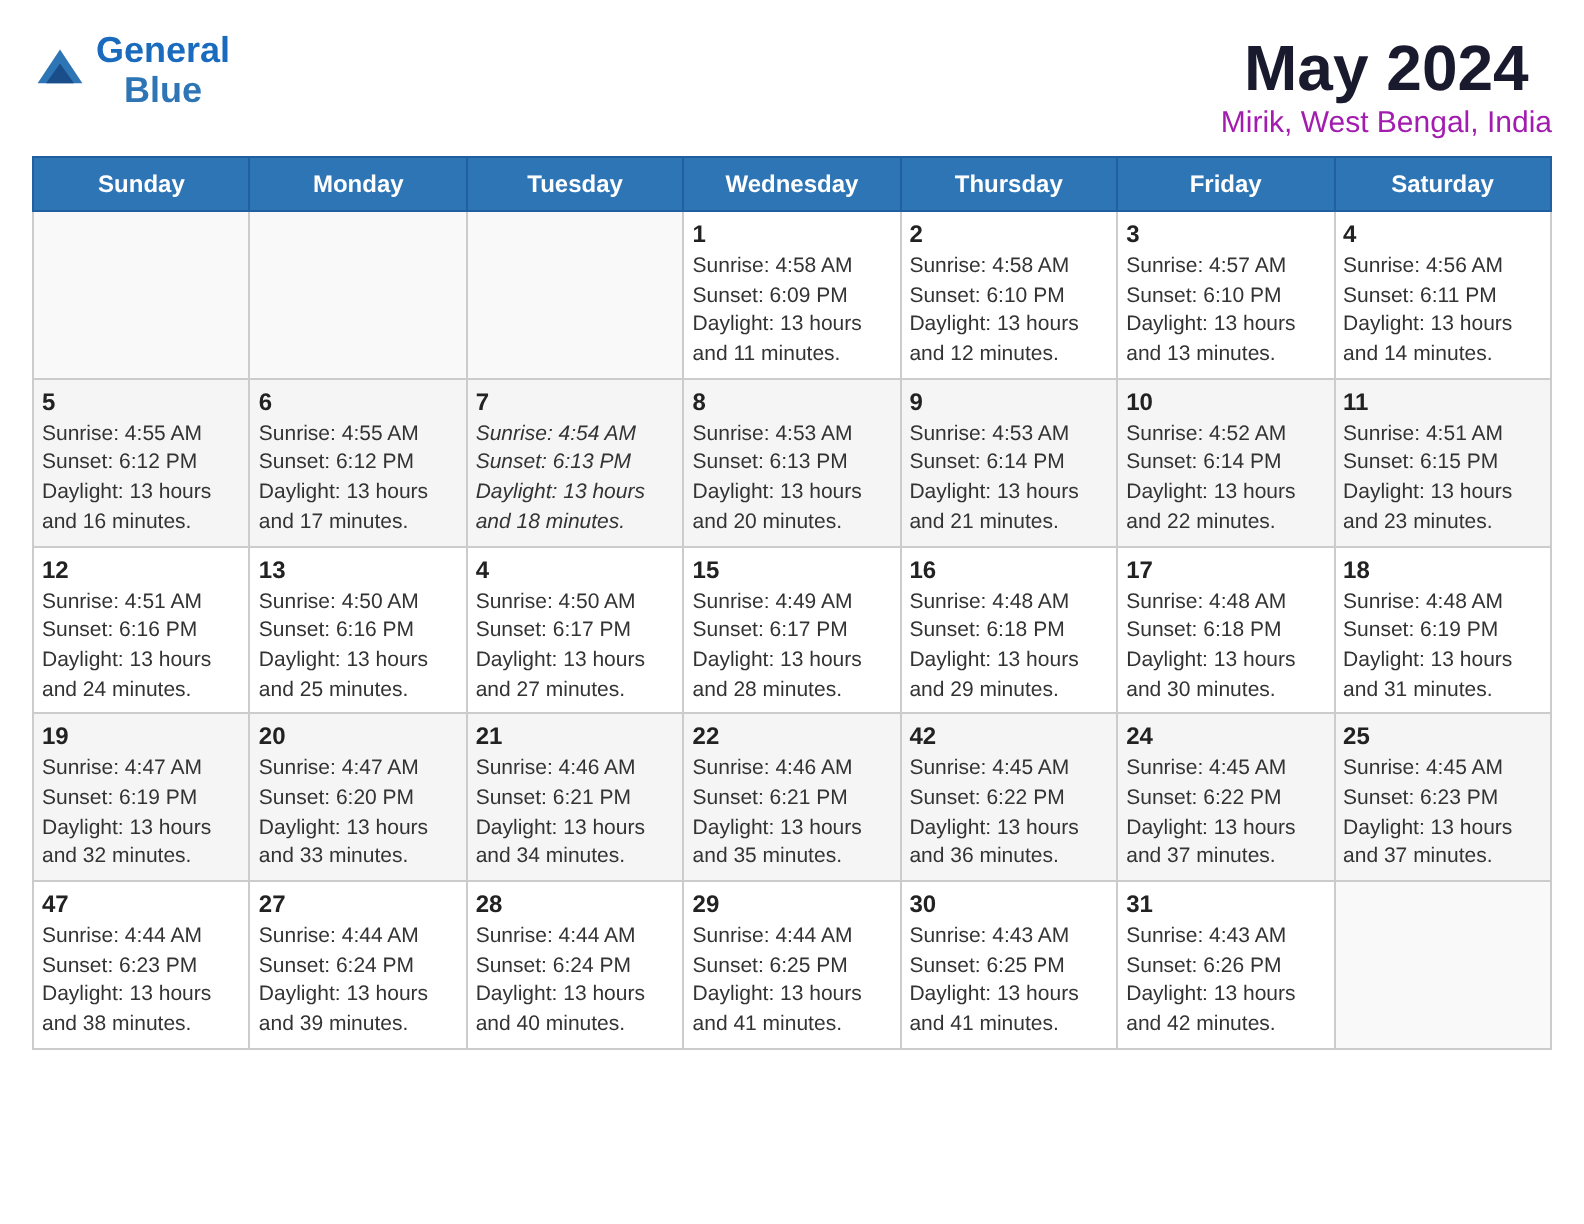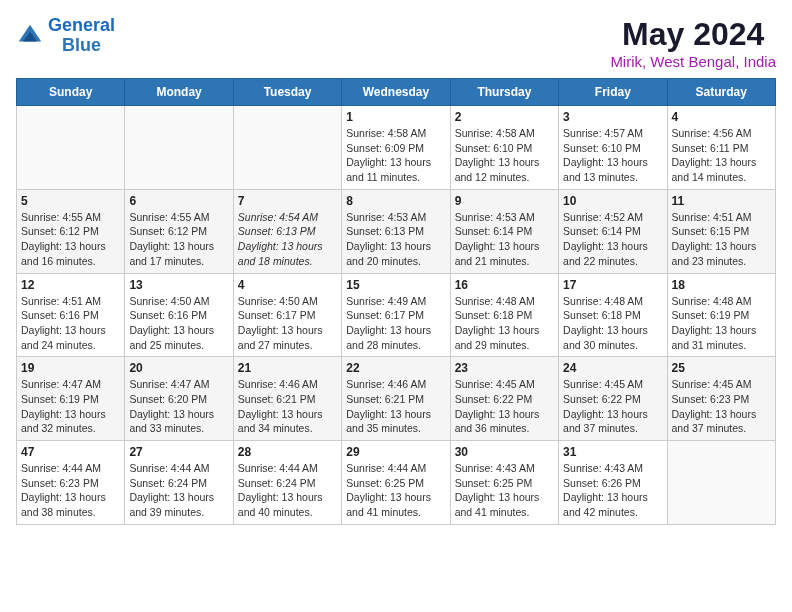--- a/index.html
+++ b/index.html
@@ -278,21 +278,21 @@
 and 34 minutes.</div>
         </td>
         <td>
           <div class="day-number">22</div>
           <div class="day-info" style="white-space: pre-line;">Sunrise: 4:46 AM
 Sunset: 6:21 PM
 Daylight: 13 hours
 and 35 minutes.</div>
         </td>
         <td>
-          <div class="day-number">23</div>
+          <div class="day-number">42</div>
           <div class="day-info" style="white-space: pre-line;">Sunrise: 4:45 AM
 Sunset: 6:22 PM
 Daylight: 13 hours
 and 36 minutes.</div>
         </td>
         <td>
           <div class="day-number">24</div>
           <div class="day-info" style="white-space: pre-line;">Sunrise: 4:45 AM
 Sunset: 6:22 PM
 Daylight: 13 hours

